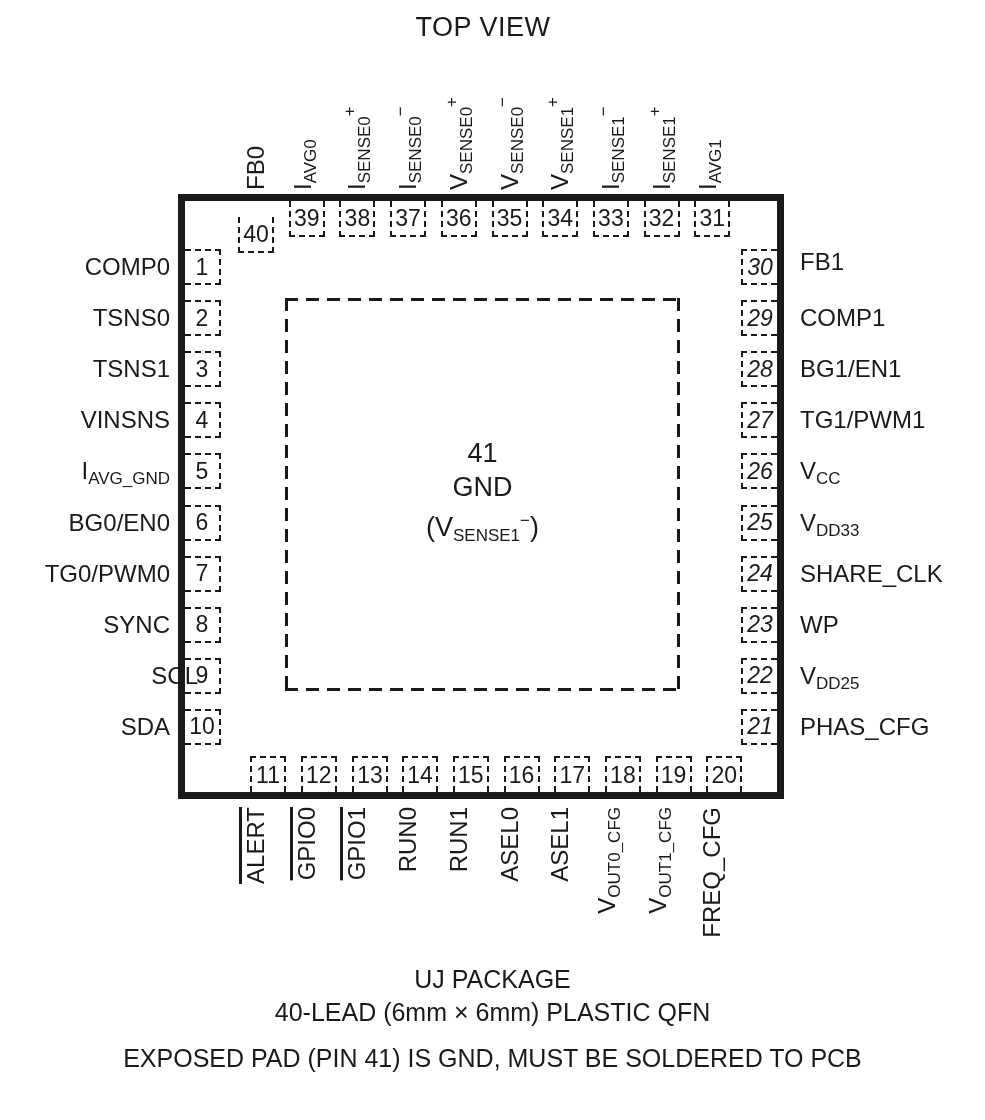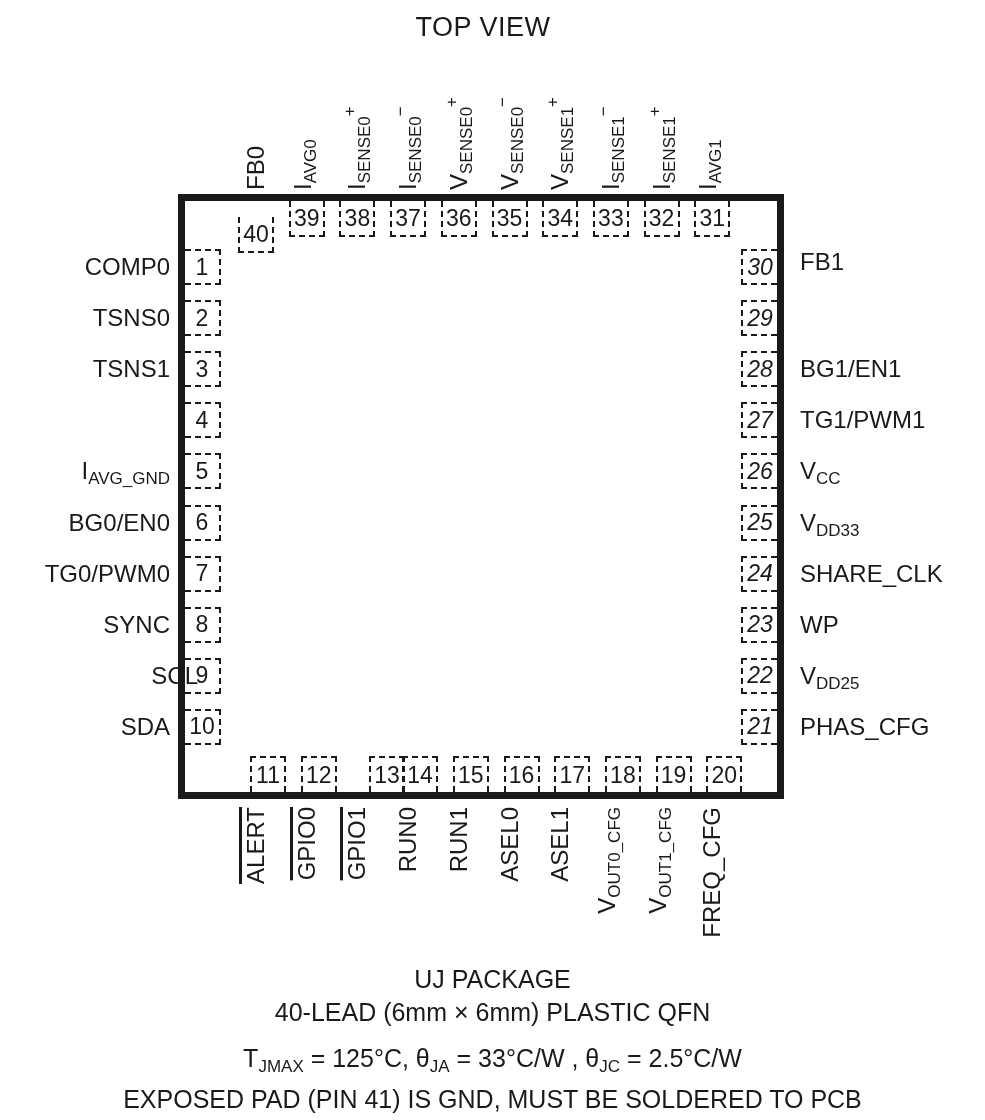--- a/index.html
+++ b/index.html
@@ -49,20 +49,25 @@
   #footer .gap{height:13px;}
   .fline{white-space:nowrap;}
 </style>
 </head>
 <body>
 
 <div id="stage">
   <div id="title">TOP VIEW</div>
 
   <div id="chip">
+    <div id="epad">
+      <div class="padline">41</div>
+      <div class="padline">GND</div>
+      <div class="padline" id="padline3"><span>(V</span><span class="sub">SENSE1</span><span class="sup">−</span><span>)</span></div>
+    </div>
   <div class="pin-box pb-top" style="left: 53px; top: 16px;">
         <span>40</span>
       </div>
       <div class="pin-box pb-top" style="left: 103.7px; top: 0px;">
         <span>39</span>
       </div>
       <div class="pin-box pb-top" style="left: 154.4px; top: 0px;">
         <span>38</span>
       </div>
       <div class="pin-box pb-top" style="left: 205.1px; top: 0px;">
@@ -85,21 +90,21 @@
       </div>
       <div class="pin-box pb-top" style="left: 509.3px; top: 0px;">
         <span>31</span>
       </div>
       <div class="pin-box pb-bottom" style="left: 53px; top: 555px;">
         <span>11</span>
       </div>
       <div class="pin-box pb-bottom" style="left: 103.7px; top: 555px;">
         <span>12</span>
       </div>
-      <div class="pin-box pb-bottom" style="left: 172px; top: 555px;">
+      <div class="pin-box pb-bottom" style="left: 155px; top: 555px;">
         <span>13</span>
       </div>
       <div class="pin-box pb-bottom" style="left: 205.1px; top: 555px;">
         <span>14</span>
       </div>
       <div class="pin-box pb-bottom" style="left: 255.8px; top: 555px;">
         <span>15</span>
       </div>
       <div class="pin-box pb-bottom" style="left: 306.5px; top: 555px;">
         <span>16</span>
@@ -175,21 +180,20 @@
       </div>
       <div class="pin-box pb-right" style="left: 556px; top: 507.9px;">
         <span>21</span>
       </div>
     </div>
 
   <div id="footer">
     <div class="fline">UJ PACKAGE</div>
     <div class="fline">40-LEAD (6mm × 6mm) PLASTIC QFN</div>
     <div class="gap"></div>
-    <div class="fline"><span>T</span><span class="sub">JMAX</span><span> = 125°C, θ</span><span class="sub">JA</span><span> = 33°C/W , θ</span><span class="sub">JC</span><span> = 2.5°C/W</span></div>
     <div class="fline">EXPOSED PAD (PIN 41) IS GND, MUST BE SOLDERED TO PCB</div>
   </div>
 <div class="vanchor" style="left: 256px; top: 190px;">
       <span class="vlabel v-up"><span>FB0</span></span>
     </div>
     <div class="vanchor" style="left: 306.7px; top: 190px;">
       <span class="vlabel v-up"><span>I</span><span class="sub">AVG0</span></span>
     </div>
     <div class="vanchor" style="left: 357.4px; top: 190px;">
       <span class="vlabel v-up"><span>I</span><span class="sub">SENSE0</span><span class="sup">+</span></span>
@@ -241,27 +245,29 @@
     </div>
     <div class="vanchor" style="left: 661.6px; top: 807px;">
       <span class="vlabel v-down"><span>V</span><span class="sub">OUT1_CFG</span></span>
     </div>
     <div class="vanchor" style="left: 712.3px; top: 807px;">
       <span class="vlabel v-down"><span>FREQ_CFG</span></span>
     </div>
     <div class="hlabel lab-left" style="top: 251px;"><span>COMP0</span></div>
     <div class="hlabel lab-left" style="top: 302.1px;"><span>TSNS0</span></div>
     <div class="hlabel lab-left" style="top: 353.2px;"><span>TSNS1</span></div>
+    <div class="hlabel lab-left" style="top: 404.3px;"><span>VINSNS</span></div>
     <div class="hlabel lab-left" style="top: 455.4px;"><span>I</span><span class="sub">AVG_GND</span></div>
     <div class="hlabel lab-left" style="top: 506.5px;"><span>BG0/EN0</span></div>
     <div class="hlabel lab-left" style="top: 557.6px;"><span>TG0/PWM0</span></div>
     <div class="hlabel lab-left" style="top: 608.7px;"><span>SYNC</span></div>
     <div class="hlabel lab-left" style="top: 659.8px; padding-left: 28px;"><span>SCL</span></div>
     <div class="hlabel lab-left" style="top: 710.9px;"><span>SDA</span></div>
     <div class="hlabel lab-right" style="top: 246px;"><span>FB1</span></div>
+    <div class="hlabel lab-right" style="top: 302.1px;"><span>COMP1</span></div>
     <div class="hlabel lab-right" style="top: 353.2px;"><span>BG1/EN1</span></div>
     <div class="hlabel lab-right" style="top: 404.3px;"><span>TG1/PWM1</span></div>
     <div class="hlabel lab-right" style="top: 455.4px;"><span>V</span><span class="sub">CC</span></div>
     <div class="hlabel lab-right" style="top: 506.5px;"><span>V</span><span class="sub">DD33</span></div>
     <div class="hlabel lab-right" style="top: 557.6px;"><span>SHARE_CLK</span></div>
     <div class="hlabel lab-right" style="top: 608.7px;"><span>WP</span></div>
     <div class="hlabel lab-right" style="top: 659.8px;"><span>V</span><span class="sub">DD25</span></div>
     <div class="hlabel lab-right" style="top: 710.9px;"><span>PHAS_CFG</span></div>
   </div>
 

